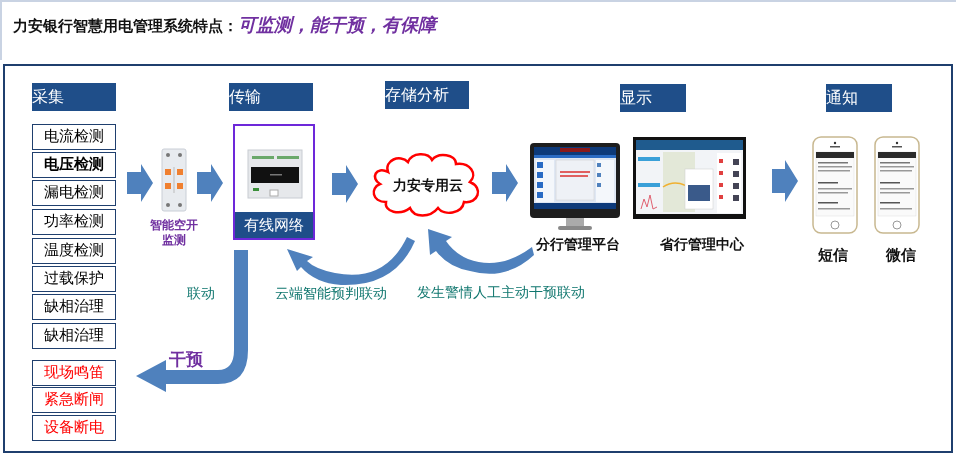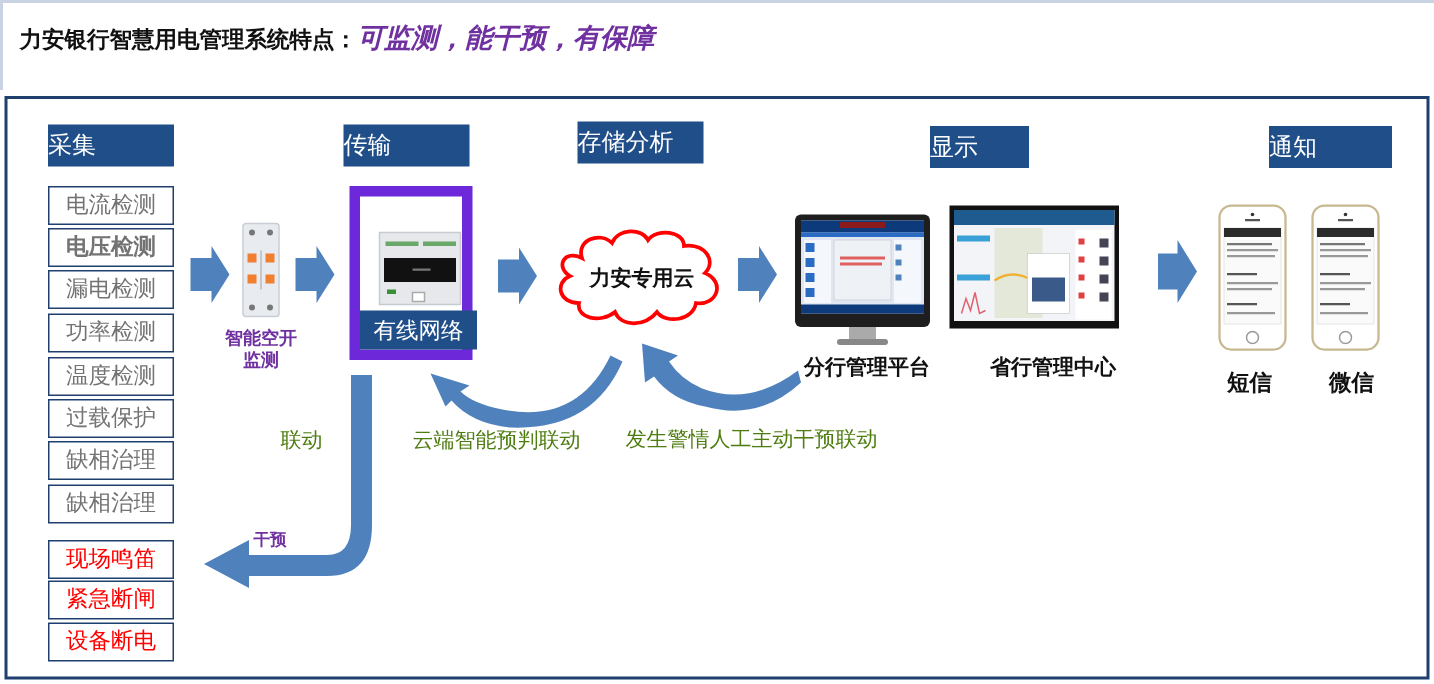--- a/index.html
+++ b/index.html
@@ -6,45 +6,45 @@
   body {
     width: 956px; height: 456px; background: #ffffff; position: relative; overflow: hidden;
     font-family: "DejaVu Sans", "Liberation Sans", sans-serif;
   }
   .page-top-border { position: absolute; left: 0; top: 0; width: 956px; height: 2px; background: #c9d3e3; }
   .page-left-border { position: absolute; left: 0; top: 0; width: 2px; height: 60px; background: #c9d3e3; }
   .title { position: absolute; left: 13px; top: 13px; font-size: 15px; font-weight: bold; color: #111; white-space: nowrap; }
   .title .hl { color: #7030a0; font-style: italic; font-size: 18px; }
   .frame { position: absolute; left: 3px; top: 64px; width: 950px; height: 389px; border: 2px solid #1f3f6e; border-top-width: 2px; }
   .head-box { position: absolute; background: #1f4e89; color: #fff; font-size: 16px; text-align: left; line-height: 28px; height: 28px; }
-  .item-box { position: absolute; left: 32px; width: 84px; height: 26px; border: 1.5px solid #1f3f6e; background: #fff; font-size: 15px; text-align: center; line-height: 23px; color: #737373; }
+  .item-box { position: absolute; left: 32px; width: 84px; height: 26px; border: 1.5px solid #1f3f6e; background: #fff; font-size: 15px; text-align: center; line-height: 23px; color: #000000; }
   .item-box.red { color: #ff0000; }
   .label { position: absolute; font-size: 14px; white-space: nowrap; }
   .label.purple { color: #7030a0; font-weight: bold; font-size: 12px; text-align: center; line-height: 15px; }
-  .label.red { color: #4d7c0f; }
+  .label.red { color: #0f766e; }
   .label.bold { color: #111; font-weight: bold; font-size: 14px; }
   svg { position: absolute; overflow: visible; }
 </style>
 </head>
 <body>
 
 <div class="page-top-border"></div>
 <div class="page-left-border"></div>
 
 <div class="title">
   <span>力安银行智慧用电管理系统特点：</span><span class="hl">可监测，能干预，有保障</span>
 </div>
 
 <div class="frame"></div>
 
 <div class="head-box" style="left:32px;top:83px;width:84px;">采集</div>
 <div class="head-box" style="left:229px;top:83px;width:84px;">传输</div>
 <div class="head-box" style="left:385px;top:81px;width:84px;">存储分析</div>
 <div class="head-box" style="left:592px;top:84px;width:66px;margin-left:28px;">显示</div>
-<div class="head-box" style="left:846px;top:84px;width:82px;">通知</div>
+<div class="head-box" style="left:826px;top:84px;width:66px;">通知</div>
 
 <div class="item-box" style="top:124px;">电流检测</div>
 <div class="item-box" style="top:152px;font-weight:bold;">电压检测</div>
 <div class="item-box" style="top:180px;">漏电检测</div>
 <div class="item-box" style="top:209px;">功率检测</div>
 <div class="item-box" style="top:238px;">温度检测</div>
 <div class="item-box" style="top:266px;">过载保护</div>
 <div class="item-box" style="top:294px;">缺相治理</div>
 <div class="item-box" style="top:323px;">缺相治理</div>
 
@@ -78,21 +78,21 @@
     <rect x="16" y="34" width="6" height="6" fill="#f08030"></rect>
   <line x1="13" y1="18" x2="13" y2="44" stroke="#bbb"></line>
   <circle cx="7" cy="56" r="2" fill="#777"></circle>
     <circle cx="19" cy="56" r="2" fill="#777"></circle>
 </svg>
 <div class="label purple" style="left:142px;top:218px;width:64px;">
   <div>智能空开</div>
   <div>监测</div>
 </div>
 
-<div style="position:absolute;left:233px;top:124px;width:82px;height:116px;border:7px solid #6d28d9;background:#fff;">
+<div style="position:absolute;left:233px;top:124px;width:82px;height:116px;border:2px solid #6d28d9;background:#fff;">
   <svg style="left:13px;top:24px;" width="54" height="50">
     <rect x="0" y="0" width="54" height="48" fill="#e6e8eb" stroke="#c8ccd2"></rect>
     <rect x="4" y="6" width="22" height="3" fill="#6aa86a"></rect>
       <rect x="29" y="6" width="22" height="3" fill="#6aa86a"></rect>
     <rect x="3" y="17" width="48" height="16" fill="#111"></rect>
     <rect x="22" y="24" width="12" height="1.5" fill="#777"></rect>
     <rect x="5" y="38" width="6" height="3" fill="#3a8f3a"></rect>
     <rect x="22" y="40" width="8" height="6" fill="#fff" stroke="#aaa"></rect>
   </svg>
   <div style="position:absolute;left:0;bottom:0;width:78px;height:26px;background:#1f4e89;color:#fff;font-size:15px;text-align:center;line-height:26px;">有线网络</div>
@@ -183,21 +183,21 @@
   <rect x="6" y="66" width="20" height="1.5" fill="#555"></rect>
     <rect x="6" y="72" width="32" height="1.5" fill="#999"></rect>
   <circle cx="23" cy="89" r="4" fill="none" stroke="#999"></circle>
 </svg>
 <div class="label bold" style="left:886px;top:246px;font-size:15px;">微信</div>
 
 <svg style="left:130px;top:250px;" width="120" height="142">
   <path d="M104,0 L118,0 L118,100 Q118,134 88,134 L36,134 L36,142 L6,126 L36,110 L36,120 L88,120 Q104,120 104,100 Z" fill="#4f81bd"></path>
 </svg>
 <div class="label red" style="left:187px;top:285px;">联动</div>
-<div class="label purple" style="left:169px;top:352px;font-size:11px;">干预</div>
+<div class="label purple" style="left:169px;top:352px;font-size:17px;font-family:Liberation Serif, serif;">干预</div>
 
 <svg style="left:285px;top:235px;" width="130" height="50">
   <path d="M122,2 Q100,48 50,38 Q30,34 22,26 L28,22 L2,14 L12,36 L16,32 Q30,48 56,50 Q110,52 130,6 Z" fill="#4f81bd"></path>
 </svg>
 <svg style="left:420px;top:225px;" width="115" height="50">
   <path d="M112,22 Q80,46 48,34 Q34,28 26,16 L32,12 L8,4 L10,30 L16,26 Q28,42 50,46 Q86,56 114,30 Z" fill="#4f81bd"></path>
 </svg>
 <div class="label red" style="left:275px;top:285px;">云端智能预判联动</div>
 <div class="label red" style="left:417px;top:284px;text-align:center;">发生警情人工主动干预联动</div>
 

